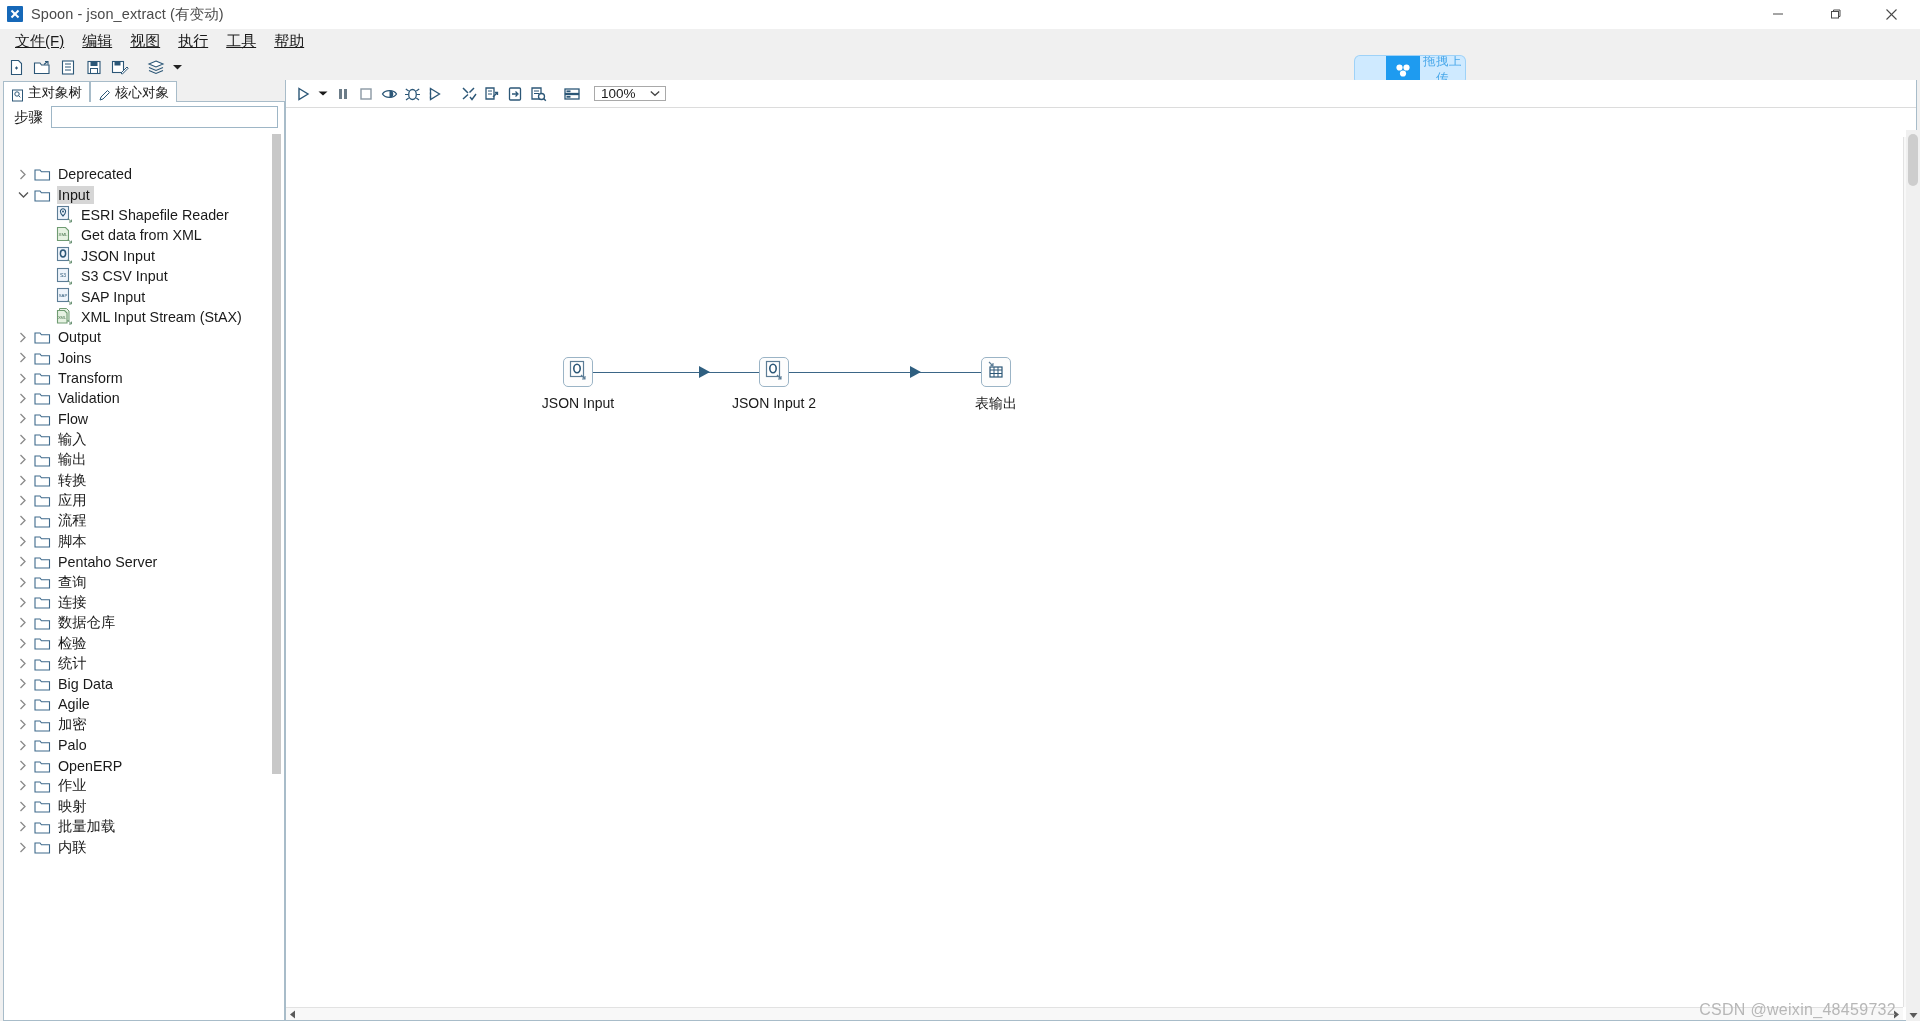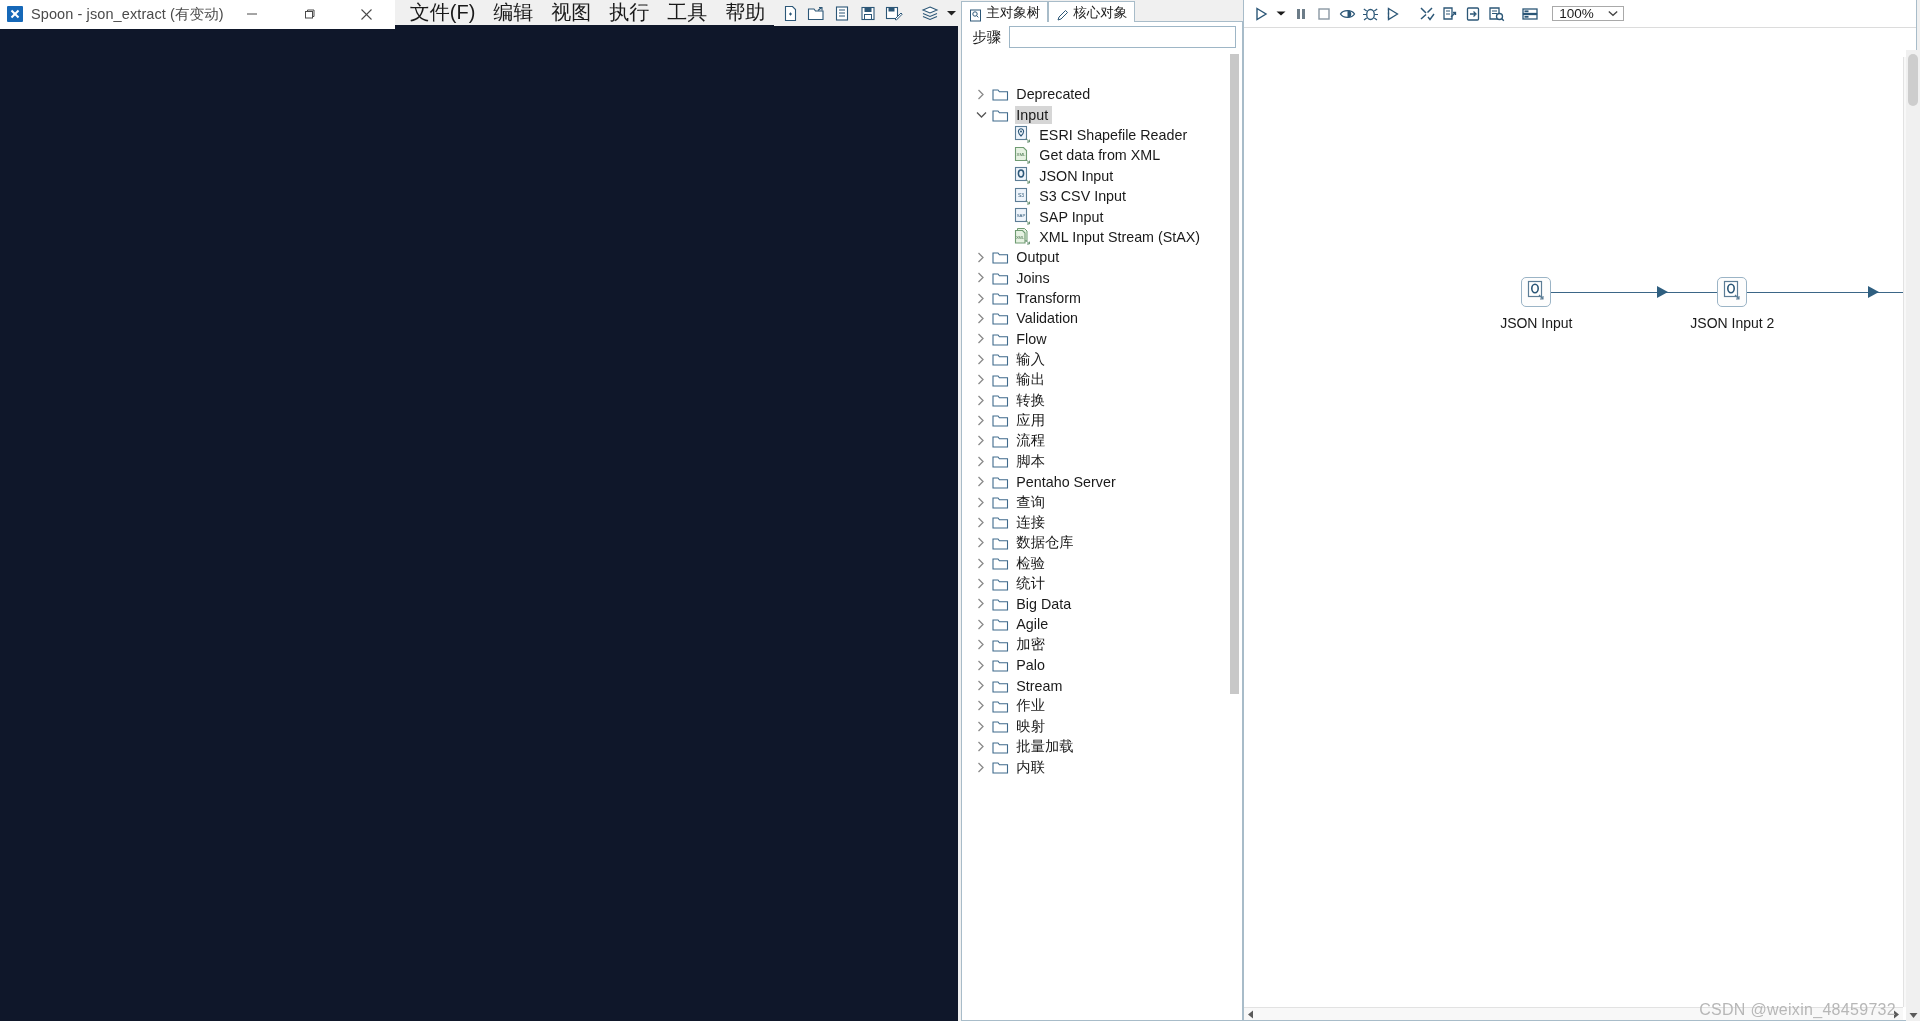--- a/index.html
+++ b/index.html
@@ -8,21 +8,21 @@
     width: 1920px; height: 1021px;
     overflow: hidden;
     font-family: "Liberation Sans", sans-serif;
     background: #ffffff;
   }
   #app {
     position: relative;
     width: 1920px; height: 1021px;
     background: #0f172a;
     display: flex;
-    flex-direction: row;
+    flex-direction: column;
   }
 
   
   .titlebar {
     height: 29px;
     background: #ffffff;
     display: flex;
     align-items: center;
     flex: 0 0 auto;
     border-bottom: 1px solid #ffffff;
@@ -71,24 +71,25 @@
   .menubar {
     height: 25px;
     background: #f0f0f0;
     display: flex;
     align-items: center;
     padding-left: 6px;
     flex: 0 0 auto;
     position: relative;
   }
   .menu-item {
-    font-size: 20px;
+    font-size: 15px;
     color: #1a1a1a;
     padding: 2px 9px;
     white-space: nowrap;
+    text-decoration: underline;
   }
 
   
   .netdisk-chip {
     position: absolute;
     left: 1355px; top: 27px;
     width: 110px; height: 28px;
     display: flex;
     align-items: center;
     border-radius: 5px;
@@ -936,21 +937,21 @@
               <span class="twisty">
                 <svg width="8" height="11" viewBox="0 0 8 11">
                   <path d="M1.5 1 L6 5.5 L1.5 10" fill="none" stroke="#8a8a8a" stroke-width="1.3"></path>
                 </svg>
               </span>
               <span class="folder-ic">
                 <svg width="17" height="14" viewBox="0 0 17 14">
                   <path d="M1 3 h5 l1.4 1.8 h8.1 v8.2 h-14.5 z" fill="#fff" stroke="#3f6a8c" stroke-width="1.1"></path>
                 </svg>
               </span>
-              <span class="lbl-box">Stream</span>
+              <span class="lbl-box">OpenERP</span>
             </div>
             <div class="tree-row">
               <span class="twisty">
                 <svg width="8" height="11" viewBox="0 0 8 11">
                   <path d="M1.5 1 L6 5.5 L1.5 10" fill="none" stroke="#8a8a8a" stroke-width="1.3"></path>
                 </svg>
               </span>
               <span class="folder-ic">
                 <svg width="17" height="14" viewBox="0 0 17 14">
                   <path d="M1 3 h5 l1.4 1.8 h8.1 v8.2 h-14.5 z" fill="#fff" stroke="#3f6a8c" stroke-width="1.1"></path>

